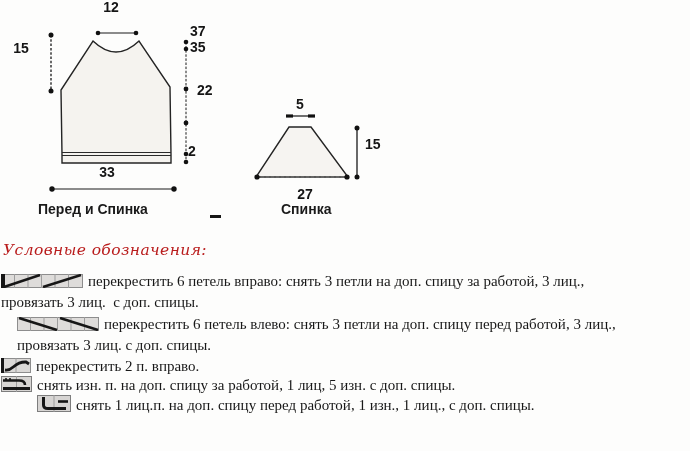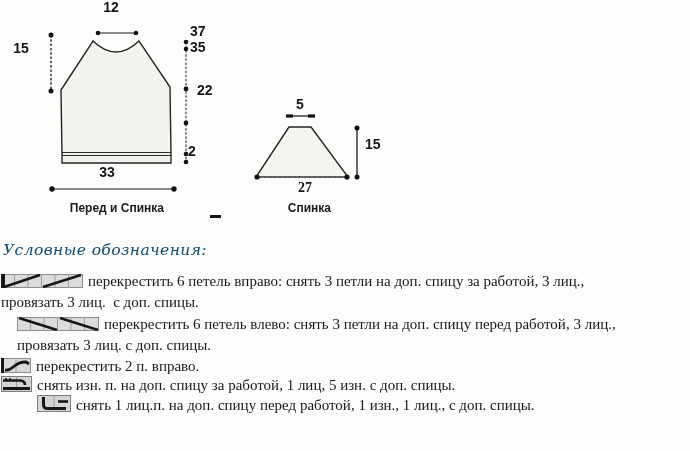--- a/index.html
+++ b/index.html
@@ -8,27 +8,27 @@
     font-family:"Liberation Sans",sans-serif;color:#121212;
   }
   svg{display:block;}
   .schematic-svg{position:absolute;left:0;top:0;}
   .dim{
     position:absolute;font-size:14px;font-weight:600;color:#151515;
     text-align:center;line-height:15px;white-space:nowrap;
   }
   .dim.bold{font-weight:800;}
   .caption{
-    position:absolute;font-size:12px;font-weight:700;color:#1a1a1a;
-    text-align:right;white-space:nowrap;
+    position:absolute;font-size:14px;font-weight:700;color:#1a1a1a;
+    text-align:left;white-space:nowrap;
   }
   .legend-heading{
     position:absolute;left:3px;top:241px;
     font-family:"DejaVu Serif","Liberation Serif",serif;
-    font-style:italic;font-size:15.5px;color:#0c4a6e;letter-spacing:.4px;
+    font-style:italic;font-size:15.5px;color:#b91c1c;letter-spacing:.4px;
   }
   .lg-item{
     position:absolute;left:1px;width:688px;
     font-family:"Liberation Serif",serif;font-size:15px;line-height:20.5px;color:#181818;
   }
   .lg-sym{display:inline-block;vertical-align:-2px;margin-right:5px;}
   .lg-text{white-space:pre-wrap;}
   .artifact{position:absolute;background:#161616;}
 </style>
 </head>
@@ -96,21 +96,21 @@
   <span class="dim" style="left:10px;top:41px;width:22px;">15</span>
   <span class="dim" style="left:190px;top:24px;">37</span>
   <span class="dim" style="left:190px;top:40px;">35</span>
   <span class="dim" style="left:197px;top:83px;">22</span>
   <span class="dim bold" style="left:188px;top:144px;">2</span>
   <span class="dim" style="left:94px;top:165px;width:26px;">33</span>
   <span class="caption" style="left:38px;top:201px;width:126px;">Перед и Спинка</span>
 
   <span class="dim bold" style="left:292px;top:97px;width:16px;">5</span>
   <span class="dim" style="left:365px;top:137px;">15</span>
-  <span class="dim" style="left:291px;top:180px;width:28px;font-family:Liberation Serif, serif;">27</span>
+  <span class="dim" style="left:291px;top:187px;width:28px;">27</span>
   <span class="caption" style="left:281px;top:201px;width:50px;">Спинка</span>
 
   <span class="artifact" style="left:210px;top:215px;width:11px;height:3px;"></span>
 
   <div class="legend-heading">Условные обозначения:</div>
 
   <div class="lg-item" style="top:271px;">
     <span class="lg-sym"><svg width="82" height="14">
       <rect x="0.5" y="0.5" width="81" height="13" fill="#dedcda" stroke="#8d8d8d"></rect>
       <g stroke="#9d9d9d" stroke-width="1">

